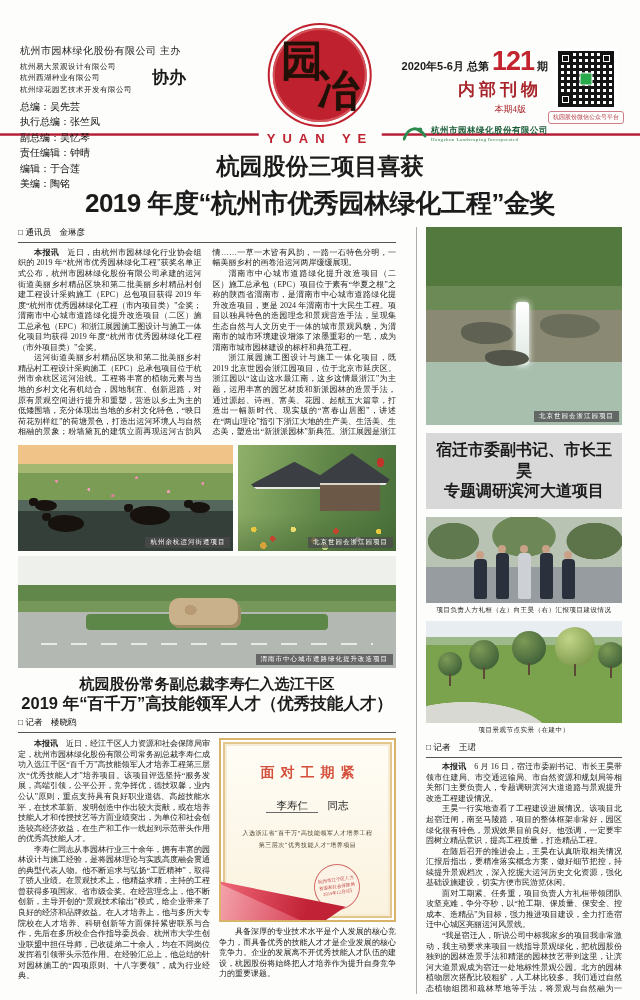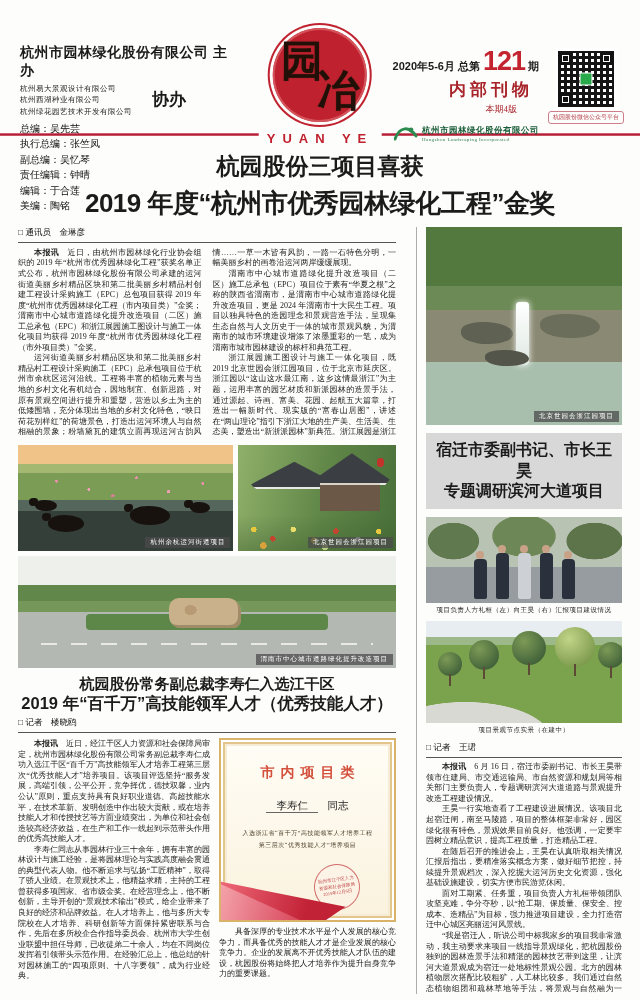--- a/index.html
+++ b/index.html
@@ -6,39 +6,39 @@
   html,body { background:#e9e9e9; }
   .page { width:640px; height:1000px; margin:0 auto; background:#fdfdfb; position:relative;
           overflow:hidden; color:#1b1b1b; font-family:"Liberation Serif", serif; }
 
   
   .header { position:absolute; top:0; left:0; right:0; height:150px; }
   .red-rule { position:absolute; top:133px; left:0; right:0; height:3px;
               background:linear-gradient(#e0909d,#b51e34 40%,#b51e34 70%,#e0909d); z-index:1; }
 
   .pub-block { position:absolute; left:20px; top:44px; width:210px; z-index:2; }
-  .pub-host { font-family:"Liberation Sans",sans-serif; font-weight:bold; font-size:14px; letter-spacing:.5px; }
+  .pub-host { font-family:"Liberation Sans",sans-serif; font-weight:normal; font-size:10px; letter-spacing:.5px; }
   .pub-co { display:flex; align-items:center; gap:20px; margin-top:3px; }
   .co-lines div { font-size:7.5px; line-height:1.5; color:#222; letter-spacing:.5px; }
   .co-role { font-family:"Liberation Sans",sans-serif; font-weight:bold; font-size:17px; }
   .staff { margin-top:4px; font-size:10px; line-height:1.55; color:#111; }
 
   .masthead { position:absolute; left:50%; top:28px; transform:translateX(-50%); text-align:center; z-index:3; }
   .mast-circle { width:94px; height:94px; border-radius:50%; background:#c0212f; margin:0 auto;
                  box-shadow:inset 0 0 0 2px #d4545c, 0 0 0 3px #fdfdfb, 0 0 0 5px #c0212f;
                  position:relative; }
   .mast-char { position:absolute; font-family:"DejaVu Serif", serif; font-weight:bold;
                font-size:42px; color:#211008; line-height:1; text-shadow:0 0 1px #3a1c10; }
   .mast-char.c1 { left:8px; top:12px; }
   .mast-char.c2 { right:8px; bottom:10px; }
   .mast-roman { display:inline-block; margin-top:9px; background:#fdfdfb; padding:0 8px;
                 font-family:"Liberation Sans",sans-serif; font-weight:bold; font-size:13px;
                 letter-spacing:7px; color:#c0212f; position:relative; z-index:3; }
 
-  .issue-block { position:absolute; right:16px; top:50px; display:flex; gap:9px; align-items:flex-start; z-index:2; }
+  .issue-block { position:absolute; right:16px; top:50px; display:flex; align-items:flex-start; z-index:2; }
   .issue-texts { text-align:right; }
   .dateline { display:flex; justify-content:flex-end; align-items:baseline; gap:3px;
               font-family:"Liberation Sans",sans-serif; font-weight:bold; font-size:11px; }
   .issue-no { font-size:27px; color:#c42430; line-height:.85; letter-spacing:-1px; }
   .pub-type { margin:4px 6px 0 0; font-family:"Liberation Sans",sans-serif; font-weight:bold;
               font-size:17px; letter-spacing:4px; color:#a8242b; }
   .edition { margin:2px 22px 0 0; font-size:9px; color:#a8242b; }
   .logo-row { display:flex; align-items:center; gap:4px; margin-top:8px; justify-content:flex-end; }
   .logo-cn { font-family:"Liberation Sans",sans-serif; font-weight:bold; font-size:8.5px; color:#1a5c38; letter-spacing:.5px; }
   .logo-en { font-size:5px; color:#2e7d4f; letter-spacing:.4px; text-align:left; }
@@ -315,21 +315,21 @@
           <div class="byline t-byline">□ 记者　楼晓鸥</div>
           <div class="t-body">
             <div class="t-col1">
               <div class="body-text">
                   <p><b>本报讯</b>　近日，经江干区人力资源和社会保障局审定，杭州市园林绿化股份有限公司常务副总裁李寿仁成功入选江干区“百千万”高技能领军人才培养工程第三层次“优秀技能人才”培养项目。该项目评选坚持“服务发展，高端引领，公平公开，竞争择优，德技双馨，业内公认”原则，重点支持具有良好职业道德、高超技能水平，在技术革新、发明创造中作出较大贡献，或在培养技能人才和传授技艺等方面业绩突出，为单位和社会创造较高经济效益，在生产和工作一线起到示范带头作用的优秀高技能人才。</p>
                   <p>李寿仁同志从事园林行业三十余年，拥有丰富的园林设计与施工经验，是将园林理论与实践高度融会贯通的典型代表人物。他不断追求与弘扬“工匠精神”，取得了骄人业绩。在景观技术上，他精益求精，主持的工程曾获得多项国家、省市级金奖。在经营理念上，他不断创新，主导开创的“景观技术输出”模式，给企业带来了良好的经济和品牌效益。在人才培养上，他与多所大专院校在人才培养、科研创新等方面保持紧密联系与合作，先后在多所校企合作指导委员会、杭州市大学生创业联盟中担任导师，已收徒弟二十余人，均在不同岗位发挥着引领带头示范作用。在经验汇总上，他总结的针对园林施工的“四项原则、十八字要领”，成为行业经典。</p>
                 </div>
             </div>
             <div class="t-col2">
               <div class="certificate">
-                <div class="cert-title">市内项目类</div>
+                <div class="cert-title">面对工期紧</div>
                 <div class="cert-name-row">
                   <span class="cert-name">李寿仁</span>
                   <span class="cert-honorific">同志</span>
                 </div>
                 <div class="cert-body">
                   <div>入选浙江省“百千万”高技能领军人才培养工程</div>
                   <div>第三层次“优秀技能人才”培养项目</div>
                 </div>
                 <div class="cert-seal">
                   <span>杭州市江干区人力资源和社会保障局</span>

